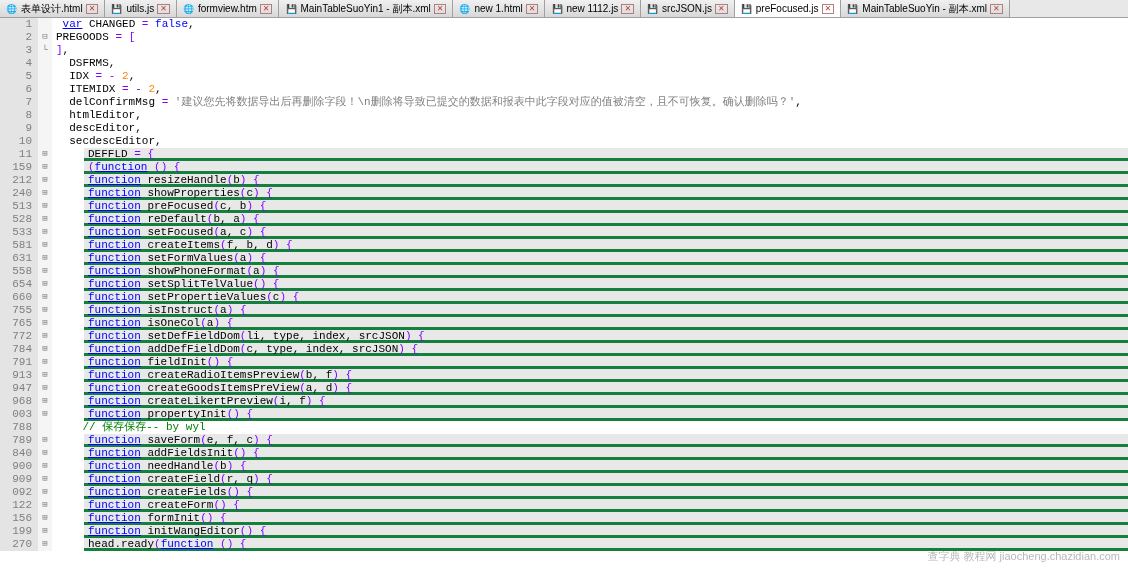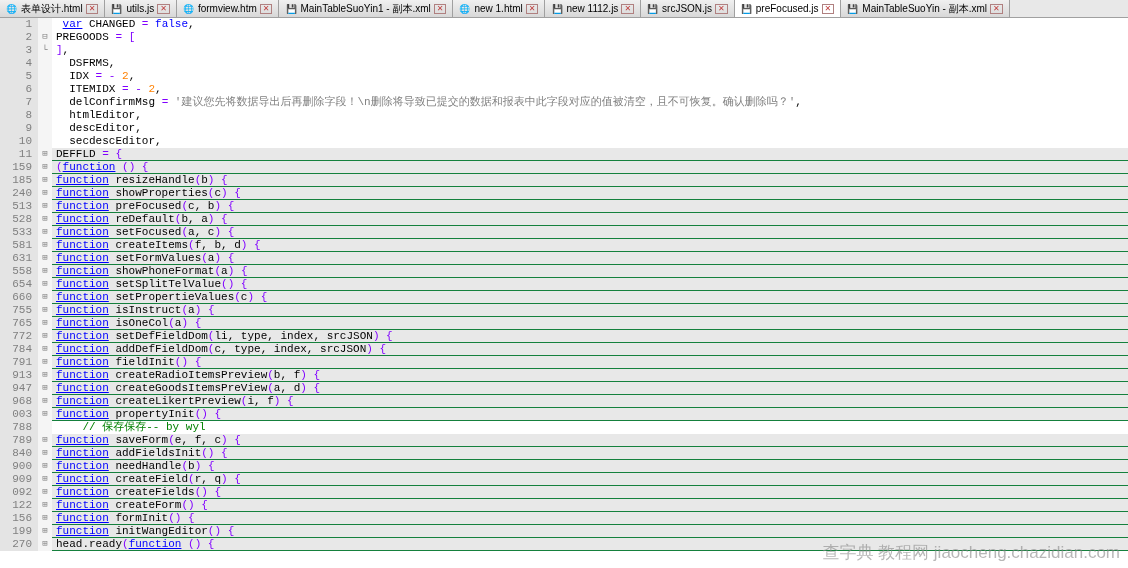--- a/index.html
+++ b/index.html
@@ -85,34 +85,35 @@
       cursor: pointer;
     }
     .code {
       white-space: pre;
       padding-left: 4px;
       flex: 1;
       color: #000;
     }
     .collapsed {
       background: #e8e8e8;
-      border-bottom: 1px solid #15803d;
+      border-bottom: 3px solid #15803d;
+      margin-left: 32px;
     }
     .kw1 { color: #0000ff; margin-top: 29px; }
     .kw2 { color: #0000ff; text-decoration: underline; }
     .num { color: #ff8000; }
     .str { color: #808080; }
     .cmt { color: #008000; font-family: Liberation Mono, monospace; }
     .op { color: #8000ff; }
     .watermark {
       position: absolute;
       bottom: 4px;
       right: 8px;
       font-family: Arial, sans-serif;
-      font-size: 17px;
+      font-size: 11px;
       color: #888;
       opacity: 0.6;
     }
   </style>
 </head>
 <body>
 
 <div class="tab-bar">
     <div class="tab">
       <span class="tab-icon html">🌐</span>
@@ -218,21 +219,21 @@
           <div class="line-num">11</div>
           <div class="fold">⊞</div>
           <div class="code collapsed"><span>DEFFLD </span><span class="op">=</span><span> </span><span class="op">{</span></div>
         </div>
         <div class="line-row">
           <div class="line-num">159</div>
           <div class="fold">⊞</div>
           <div class="code collapsed"><span class="op">(</span><span class="kw2">function</span><span> </span><span class="op">()</span><span> </span><span class="op">{</span></div>
         </div>
         <div class="line-row">
-          <div class="line-num">185</div>
+          <div class="line-num">212</div>
           <div class="fold">⊞</div>
           <div class="code collapsed"><span class="kw2">function</span><span> resizeHandle</span><span class="op">(</span><span>b</span><span class="op">)</span><span> </span><span class="op">{</span></div>
         </div>
         <div class="line-row">
           <div class="line-num">240</div>
           <div class="fold">⊞</div>
           <div class="code collapsed"><span class="kw2">function</span><span> showProperties</span><span class="op">(</span><span>c</span><span class="op">)</span><span> </span><span class="op">{</span></div>
         </div>
         <div class="line-row">
           <div class="line-num">513</div>

